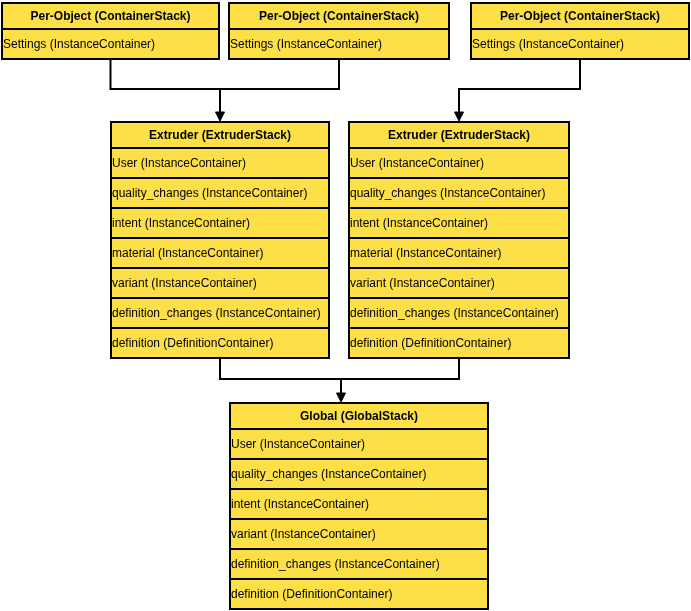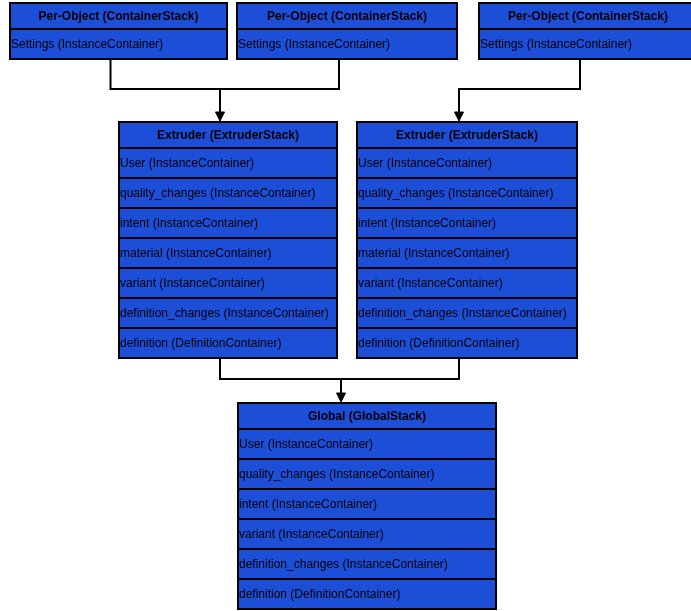--- a/index.html
+++ b/index.html
@@ -14,22 +14,21 @@
     background: #ffffff;
     font-family: "Liberation Sans", sans-serif;
     font-size: 12px;
     color: #000000;
     overflow: hidden;
   }
   .stack-box {
     position: absolute;
     box-sizing: border-box;
     border: 2px solid #000000;
-    background: #1d4ed8;
-    margin-left: 8px;
+    background: #fde047;
   }
   .box-title {
     height: 24px;
     line-height: 24px;
     text-align: center;
     font-weight: bold;
     white-space: nowrap;
     overflow: hidden;
   }
   .box-row {

